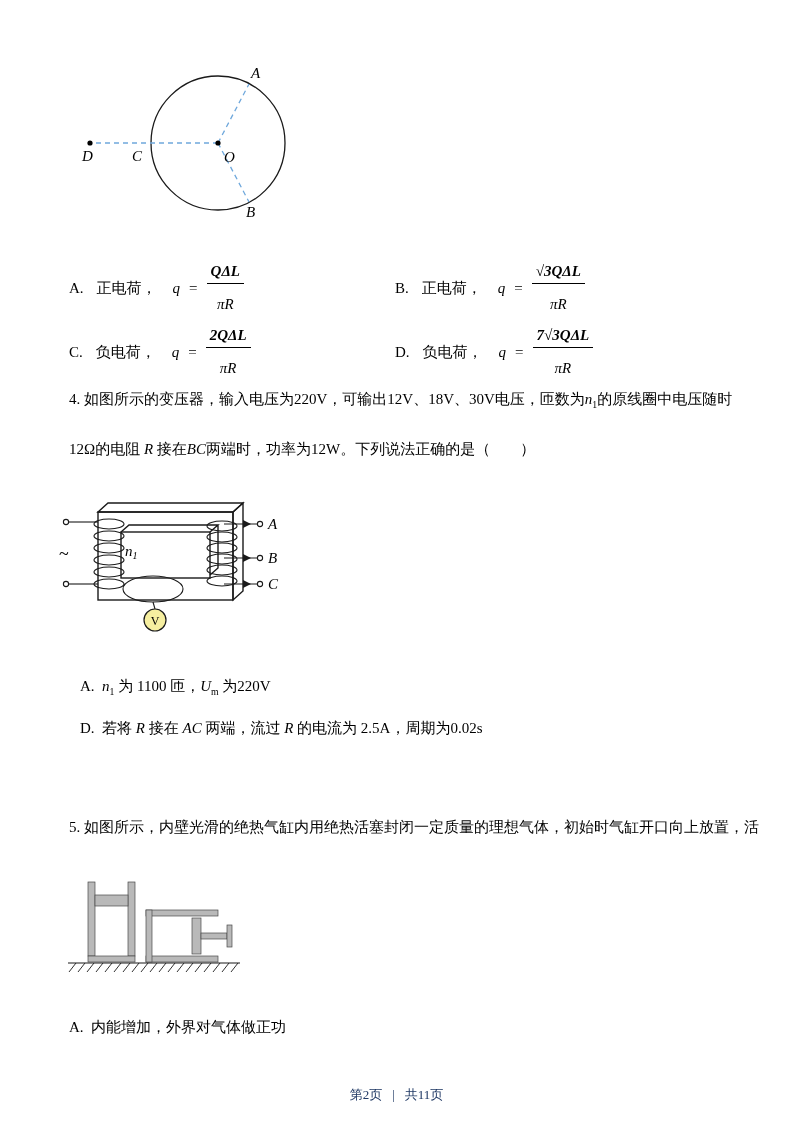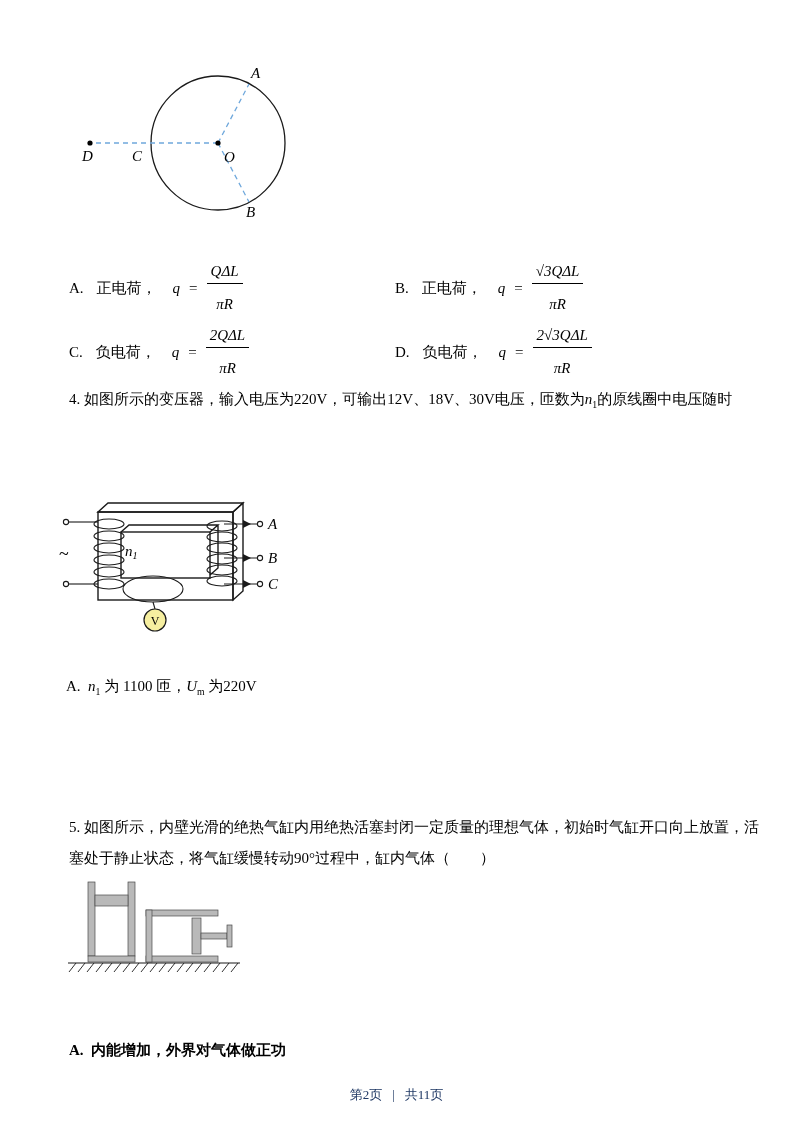--- a/index.html
+++ b/index.html
@@ -7,33 +7,33 @@
   .page{position:relative;width:793px;height:1122px;background:#fff;
         font-family:"Liberation Serif","DejaVu Serif",serif;color:#000;overflow:hidden;}
   .abs{position:absolute;}
   svg text{font-family:"Liberation Serif","DejaVu Serif",serif;}
   .flabel{font-style:italic;font-size:15px;fill:#000;}
   .ring{fill:none;stroke:#1a1a1a;stroke-width:1.3;}
   .dash{stroke:#6fa8dc;stroke-width:1.3;stroke-dasharray:5 4;fill:none;}
   .dot{fill:#000;}
   .qline{font-size:15px;white-space:pre;}
   #q4-text{left:69px;top:377px;line-height:45px;}
-  #q4-options{left:66px;top:668px;line-height:36px;}
+  #q4-options{left:80px;top:668px;line-height:36px;}
   #q5-text{left:69px;top:812px;line-height:31px;}
-  #q5-option{left:69px;top:1039px;line-height:22px;font-weight:bold;}
+  #q5-option{left:69px;top:1016px;line-height:22px;}
   .q3block{left:69px;top:256px;width:690px;}
   .q3row{display:flex;align-items:center;height:64px;}
   .q3opt{display:flex;align-items:center;width:326px;font-size:15px;}
   .q3opt.right{width:auto;}
   .olabel{margin-right:13px;}
   .ocharge{margin-right:16px;font-family:Liberation Mono, monospace;}
   .math{display:inline-flex;align-items:center;font-style:italic;}
   .eq{margin:0 9px;font-style:normal;}
   .frac{display:inline-block;text-align:center;line-height:1.15;font-size:15px;}
-  .frac .num{display:block;border-bottom:1.2px solid #000;padding:0 4px 2px;}
+  .frac .num{display:block;border-bottom:1.2px solid #000;padding:0 4px 2px;font-weight:bold;}
   .frac .den{display:block;padding-top:12px;}
   sub{font-size:0.65em;}
   i{font-style:italic;}
   .core{fill:none;stroke:#1a1a1a;stroke-width:1.4;}
   .coil{fill:none;stroke:#1a1a1a;stroke-width:1.1;}
   .wire{stroke:#1a1a1a;stroke-width:1.1;fill:none;}
   .terminal{fill:#fff;stroke:#1a1a1a;stroke-width:1.1;}
   .arrow{fill:#1a1a1a;}
   .vmeter{fill:#f6efa0;stroke:#1a1a1a;stroke-width:1.2;}
   .gray{fill:#b9b9b9;stroke:#4a4a4a;stroke-width:0.7;}
@@ -101,30 +101,31 @@
           </span>
         </span>
       </div>
       <div class="q3opt right">
         <span class="olabel">D.</span>
         <span class="ocharge">负电荷，</span>
         <span class="math">
           <i>q</i>
           <span class="eq">=</span>
           <span class="frac">
-            <span class="num">2√3QΔL</span>
+            <span class="num">7√3QΔL</span>
             <span class="den">πR</span>
           </span>
         </span>
       </div>
     </div>
   </div>
 
   <div class="abs" id="q4-text">
     <div class="qline">4. 如图所示的变压器，输入电压为220V，可输出12V、18V、30V电压，匝数为<i>n</i><sub>1</sub>的原线圈中电压随时</div>
+    <div class="qline">12Ω的电阻 <i>R</i> 接在<i>BC</i>两端时，功率为12W。下列说法正确的是（　　）</div>
   </div>
 
   <svg class="abs" style="left:58px;top:496px;" width="240" height="150" viewBox="0 0 240 150">
     <g>
       <rect x="40" y="16" width="135" height="88" class="core"></rect>
       <polygon points="40,16 50,7 185,7 175,16" class="core"></polygon>
       <polygon points="175,16 185,7 185,95 175,104" class="core"></polygon>
       <rect x="63" y="36" width="89" height="46" class="core"></rect>
       <path class="core" d="M63 36 L71 29 L160 29 L152 36 M160 29 L160 72 L152 79"></path>
     </g>
@@ -171,25 +172,25 @@
     <g>
       <ellipse cx="95" cy="93" rx="30" ry="13" class="coil"></ellipse>
       <line x1="95" y1="106" x2="97" y2="113" class="wire"></line>
       <circle cx="97" cy="124" r="11" class="vmeter"></circle>
       <text x="97" y="129" text-anchor="middle" font-size="12">V</text>
     </g>
   </svg>
 
   <div class="abs" id="q4-options">
     <div class="qline">A.  <i>n</i><sub>1</sub> 为 1100 匝，<i>U</i><sub>m</sub> 为220V</div>
+    <div class="qline">D.  若将 <i>R</i> 接在 <i>AC</i> 两端，流过 <i>R</i> 的电流为 2.5A，周期为0.02s</div>
   </div>
 
   <div class="abs" id="q5-text">
     <div class="qline">5. 如图所示，内壁光滑的绝热气缸内用绝热活塞封闭一定质量的理想气体，初始时气缸开口向上放置，活</div>
-    <div class="qline">塞处于静止状态，将气缸缓慢转动90°过程中，缸内气体（　　）</div>
   </div>
 
   <svg class="abs" style="left:68px;top:876px;" width="185" height="100" viewBox="0 0 185 100">
     <g>
       <rect x="20" y="6" width="7" height="74" class="gray"></rect>
       <rect x="60" y="6" width="7" height="74" class="gray"></rect>
       <rect x="20" y="80" width="47" height="6" class="gray"></rect>
       <rect x="27" y="19" width="33" height="11" class="gray"></rect>
     </g>
     <g>

